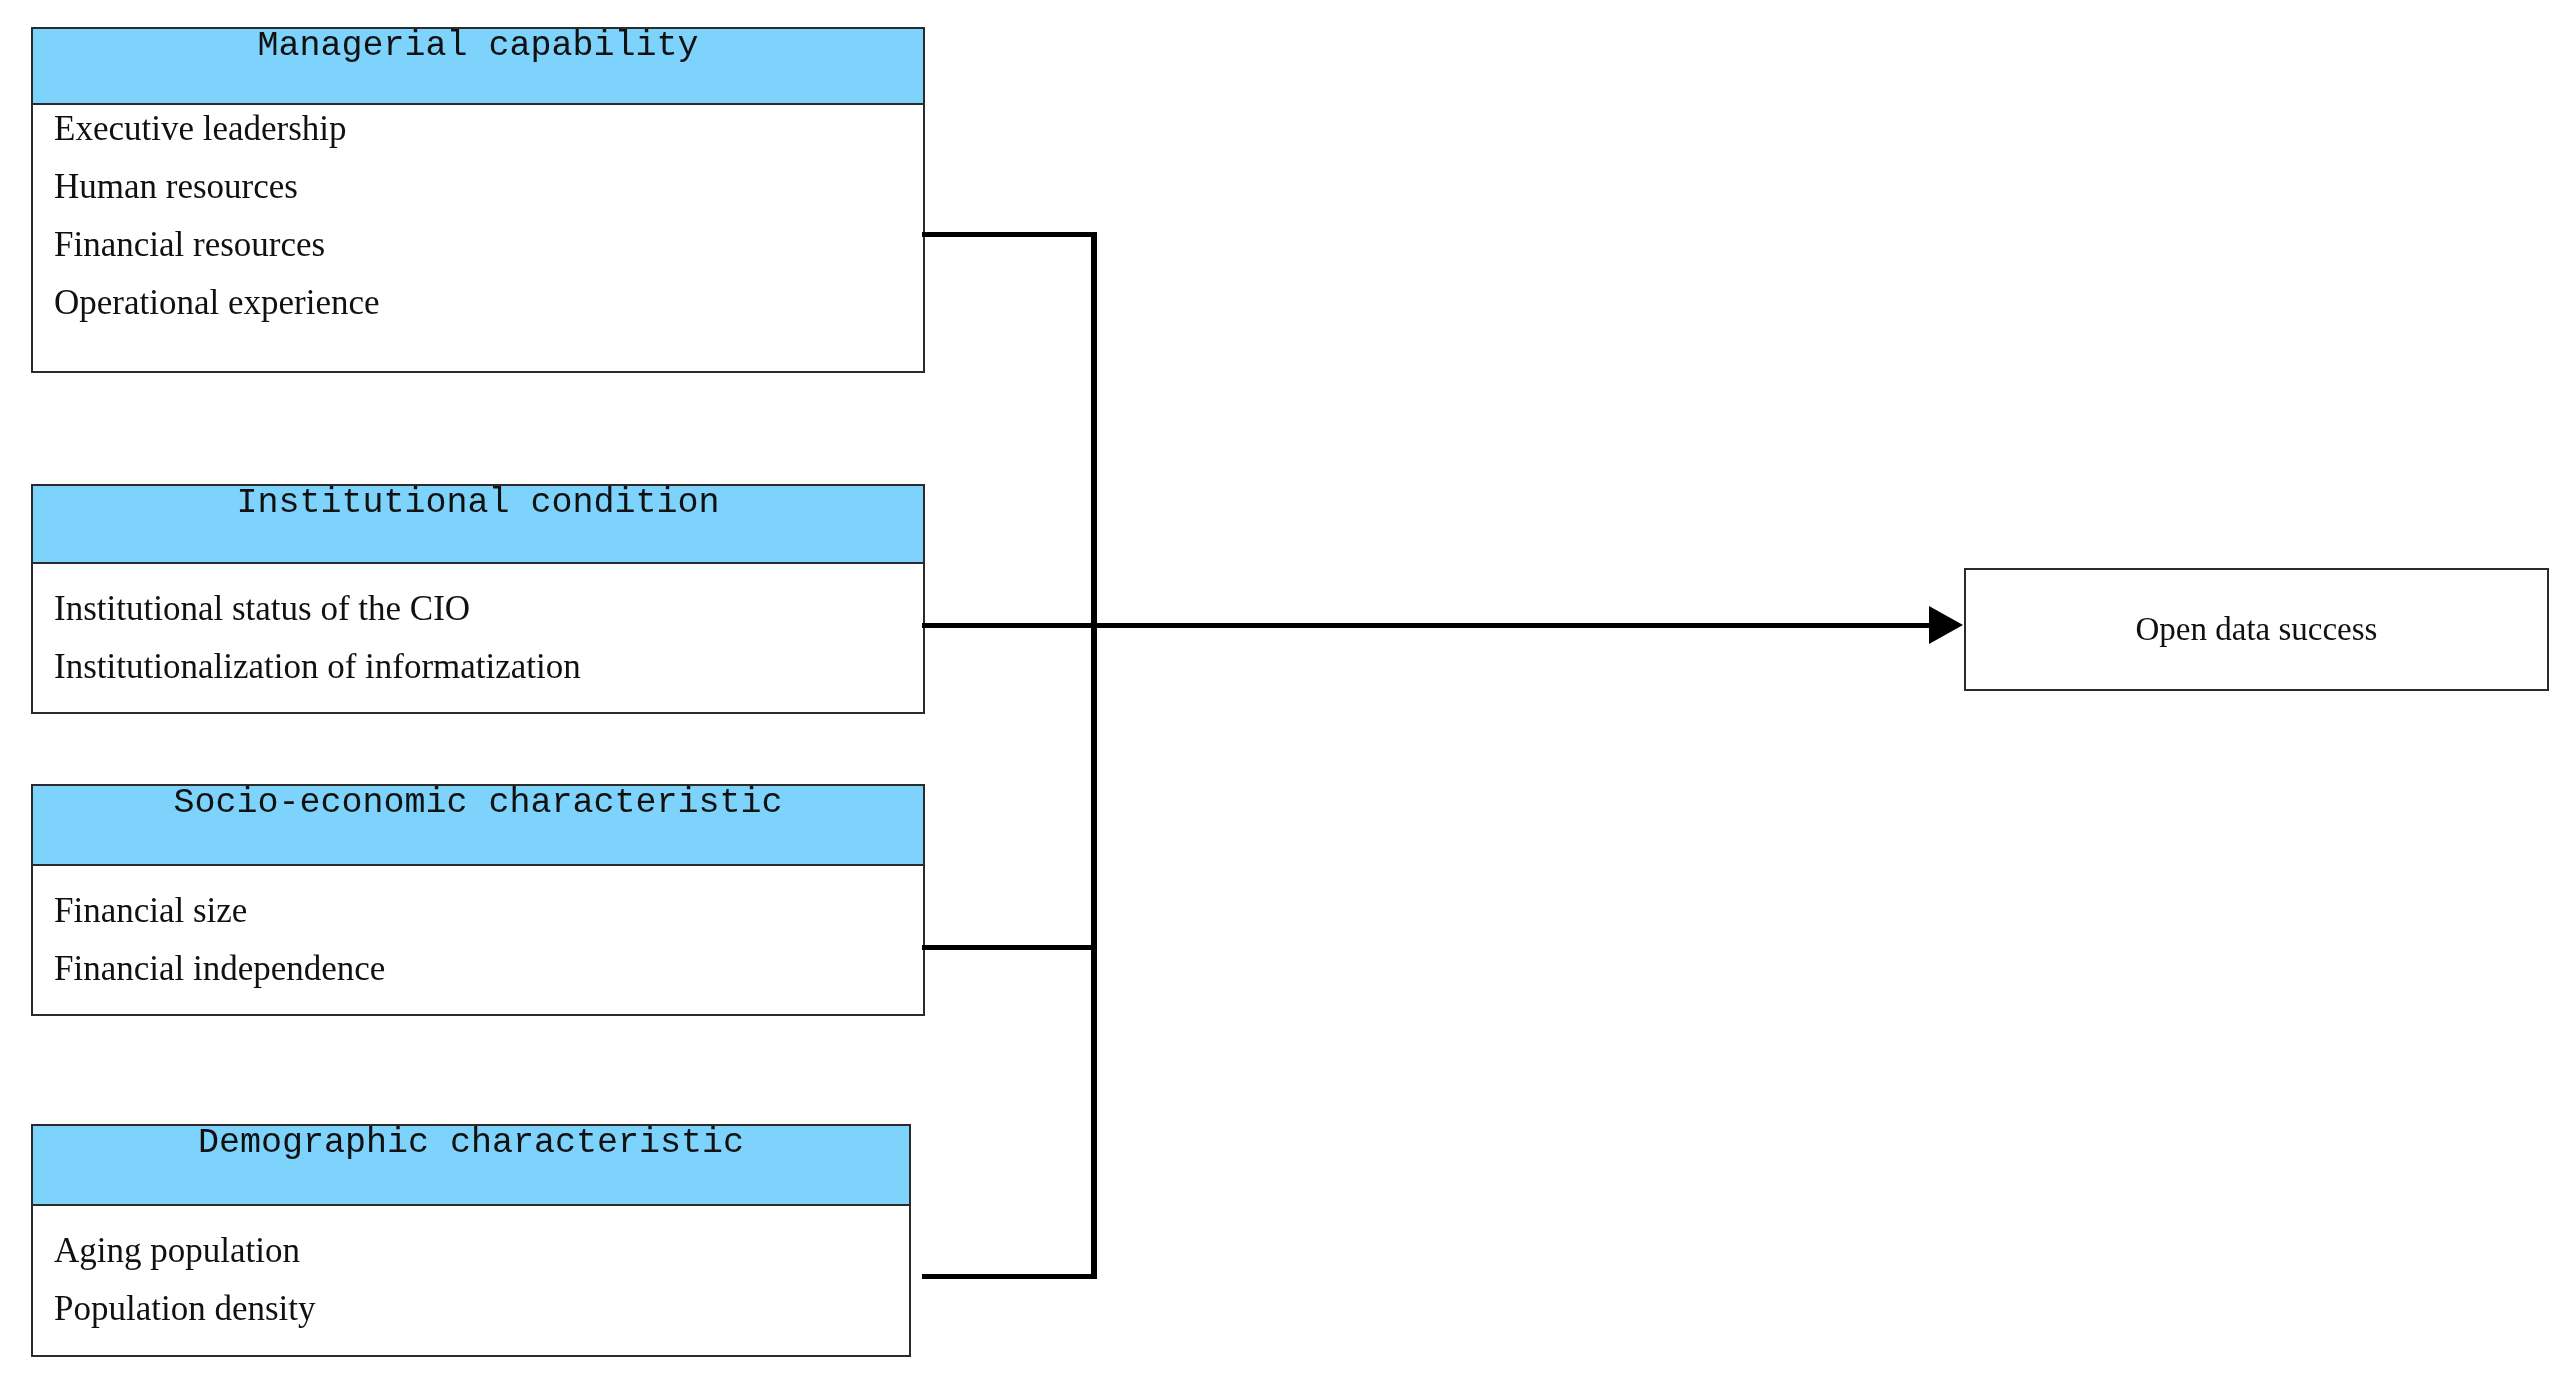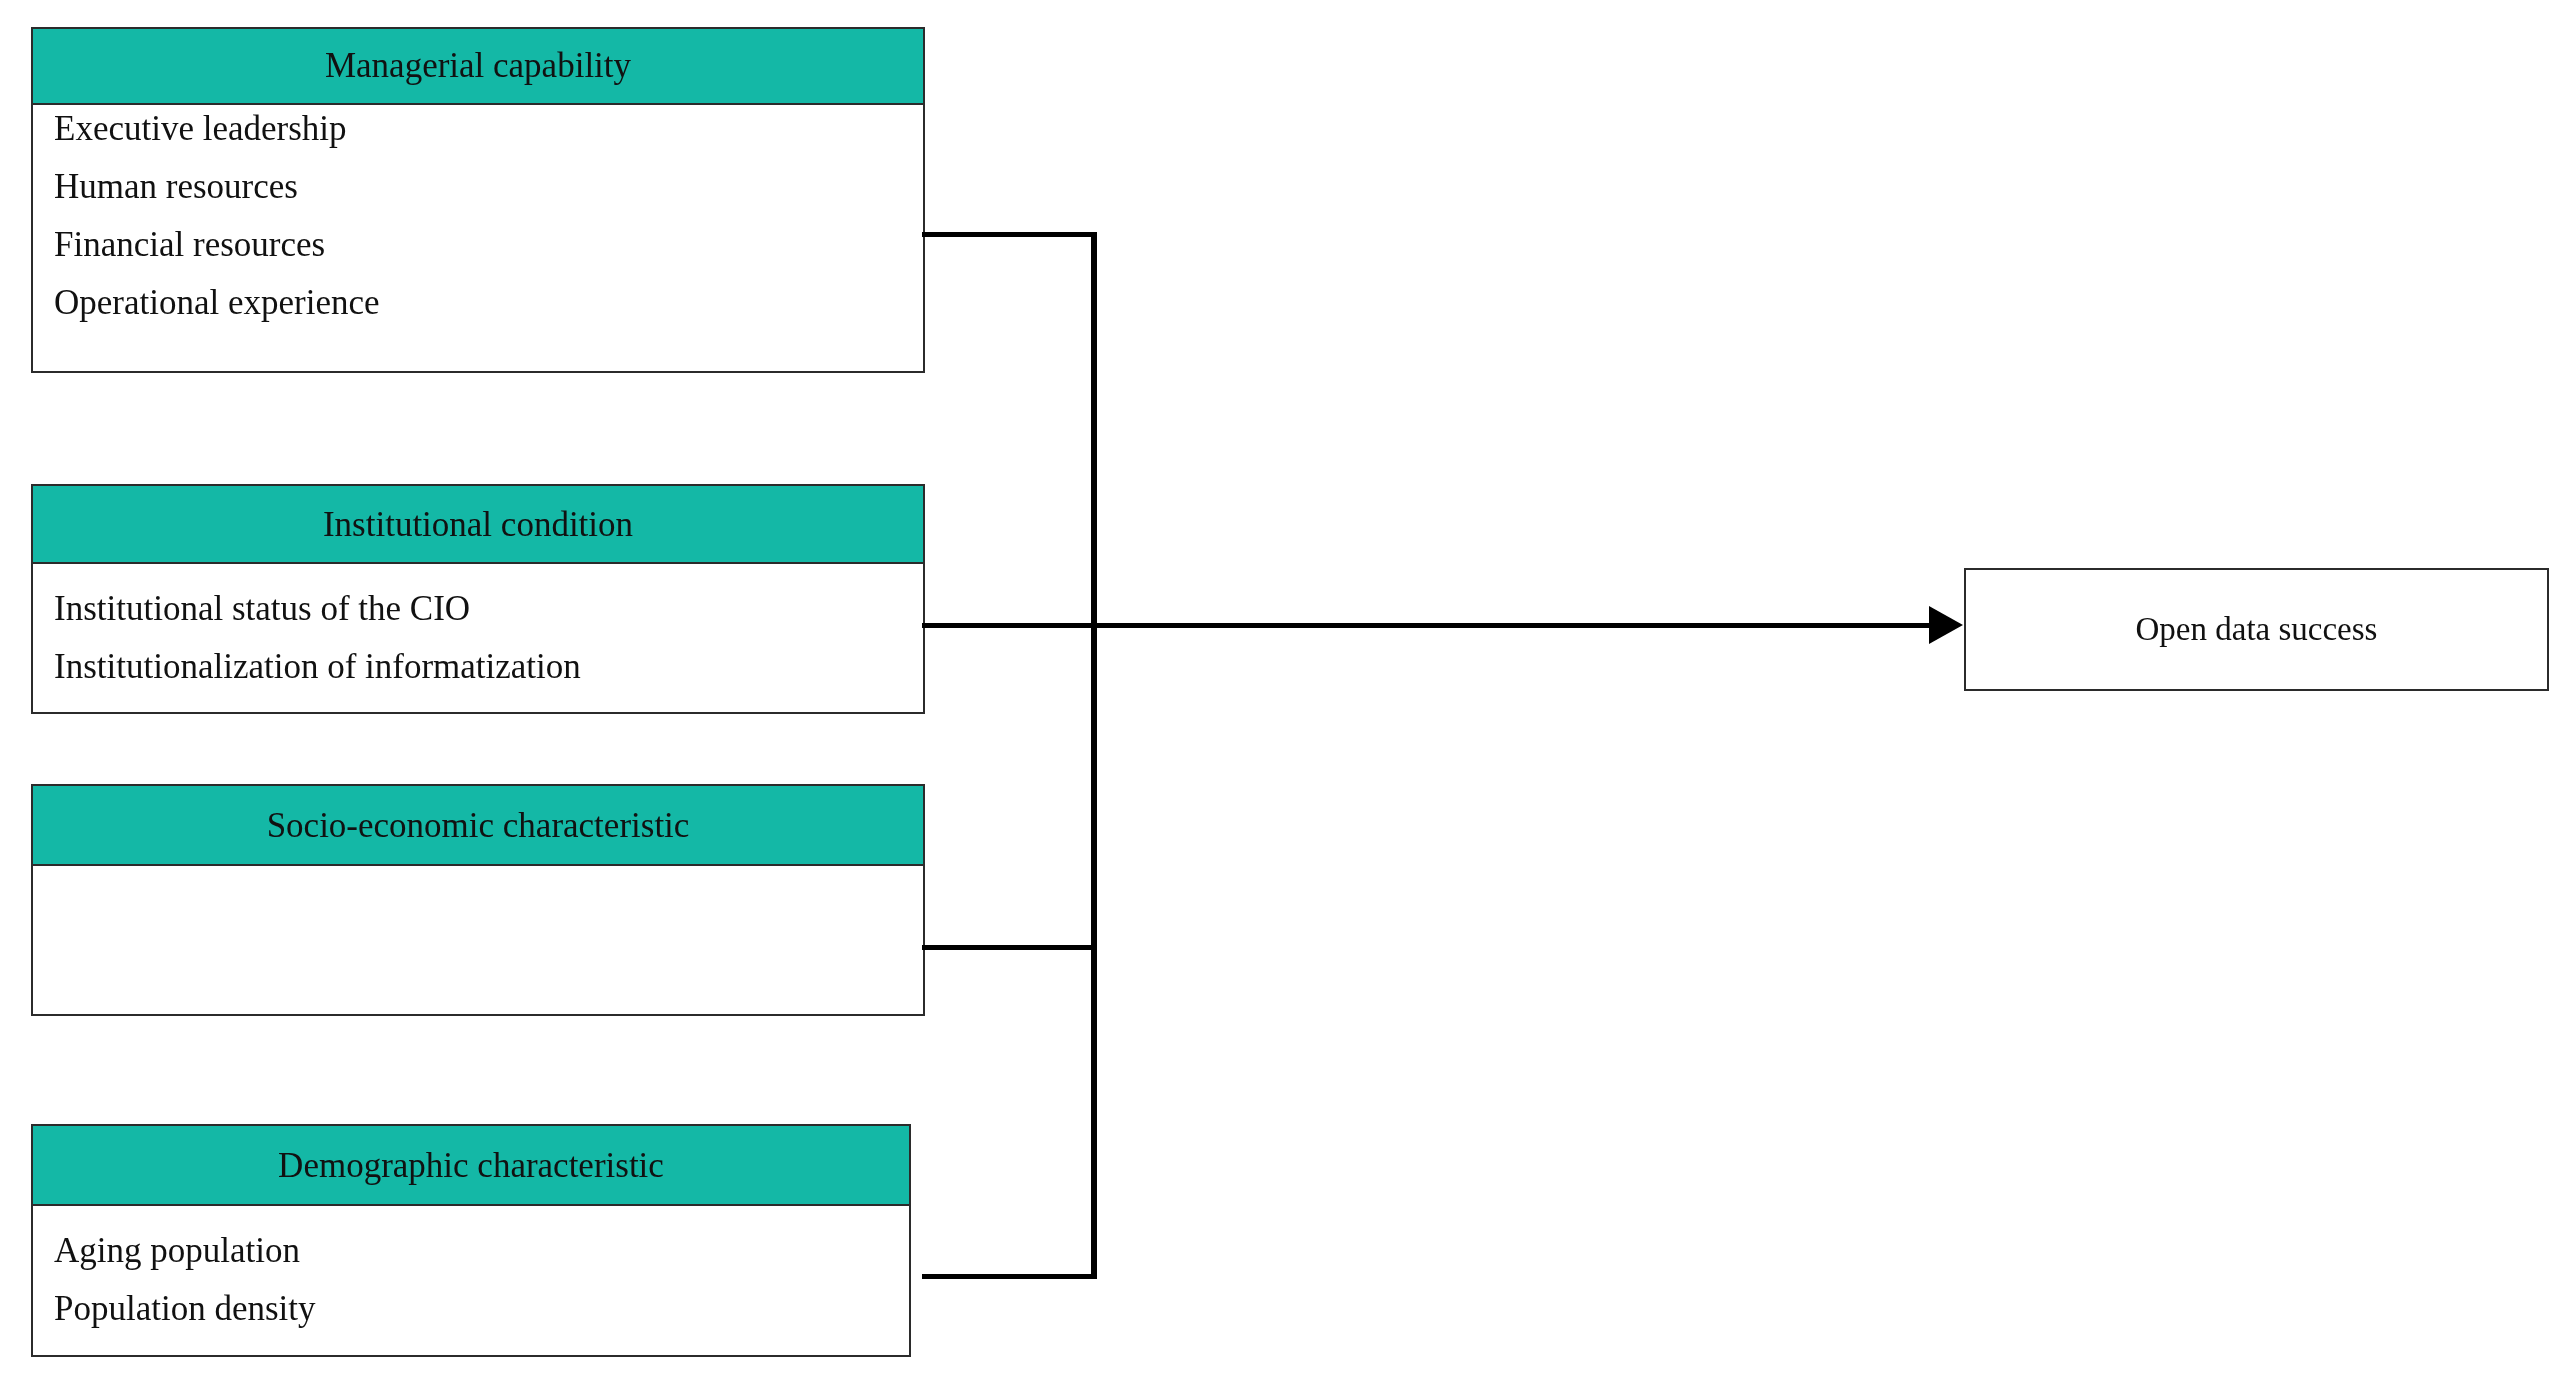--- a/index.html
+++ b/index.html
@@ -18,29 +18,30 @@
 
   
   .construct-box {
     position: absolute;
     box-sizing: border-box;
     border: 2.4px solid #2b2b2b;
     background: #ffffff;
   }
   .construct-header {
     box-sizing: border-box;
-    background: #14b8a6;
+    background: #7dd3fc;
     border-bottom: 2.4px solid #2b2b2b;
     text-align: center;
     color: #111111;
     font-size: 35px;
     line-height: 1;
     display: flex;
-    align-items: center;
+    align-items: flex-start;
     justify-content: center;
+    font-family: Liberation Mono, monospace;
   }
   .construct-body {
     box-sizing: border-box;
     padding-left: 21px;
     padding-top: 6.4px;
   }
   .construct-item {
     color: #111111;
     font-size: 35px;
     line-height: 1;
@@ -108,20 +109,24 @@
     <div class="construct-body">
       <div class="construct-item" style="margin-top:21px;">Institutional status of the CIO</div>
       <div class="construct-item" style="margin-top:23px;">Institutionalization of informatization</div>
     </div>
   </div>
 
   <div class="construct-box" style="left:31px; top:784px; width:894px; height:232px;">
     <div class="construct-header" style="height:80px;">
       <span>Socio-economic characteristic</span>
     </div>
+    <div class="construct-body">
+      <div class="construct-item" style="margin-top:21px;">Financial size</div>
+      <div class="construct-item" style="margin-top:23px;">Financial independence</div>
+    </div>
   </div>
 
   <div class="construct-box" style="left:31px; top:1124px; width:880px; height:233px;">
     <div class="construct-header" style="height:80px;">
       <span>Demographic characteristic</span>
     </div>
     <div class="construct-body">
       <div class="construct-item" style="margin-top:21px;">Aging population</div>
       <div class="construct-item" style="margin-top:23px;">Population density</div>
     </div>

